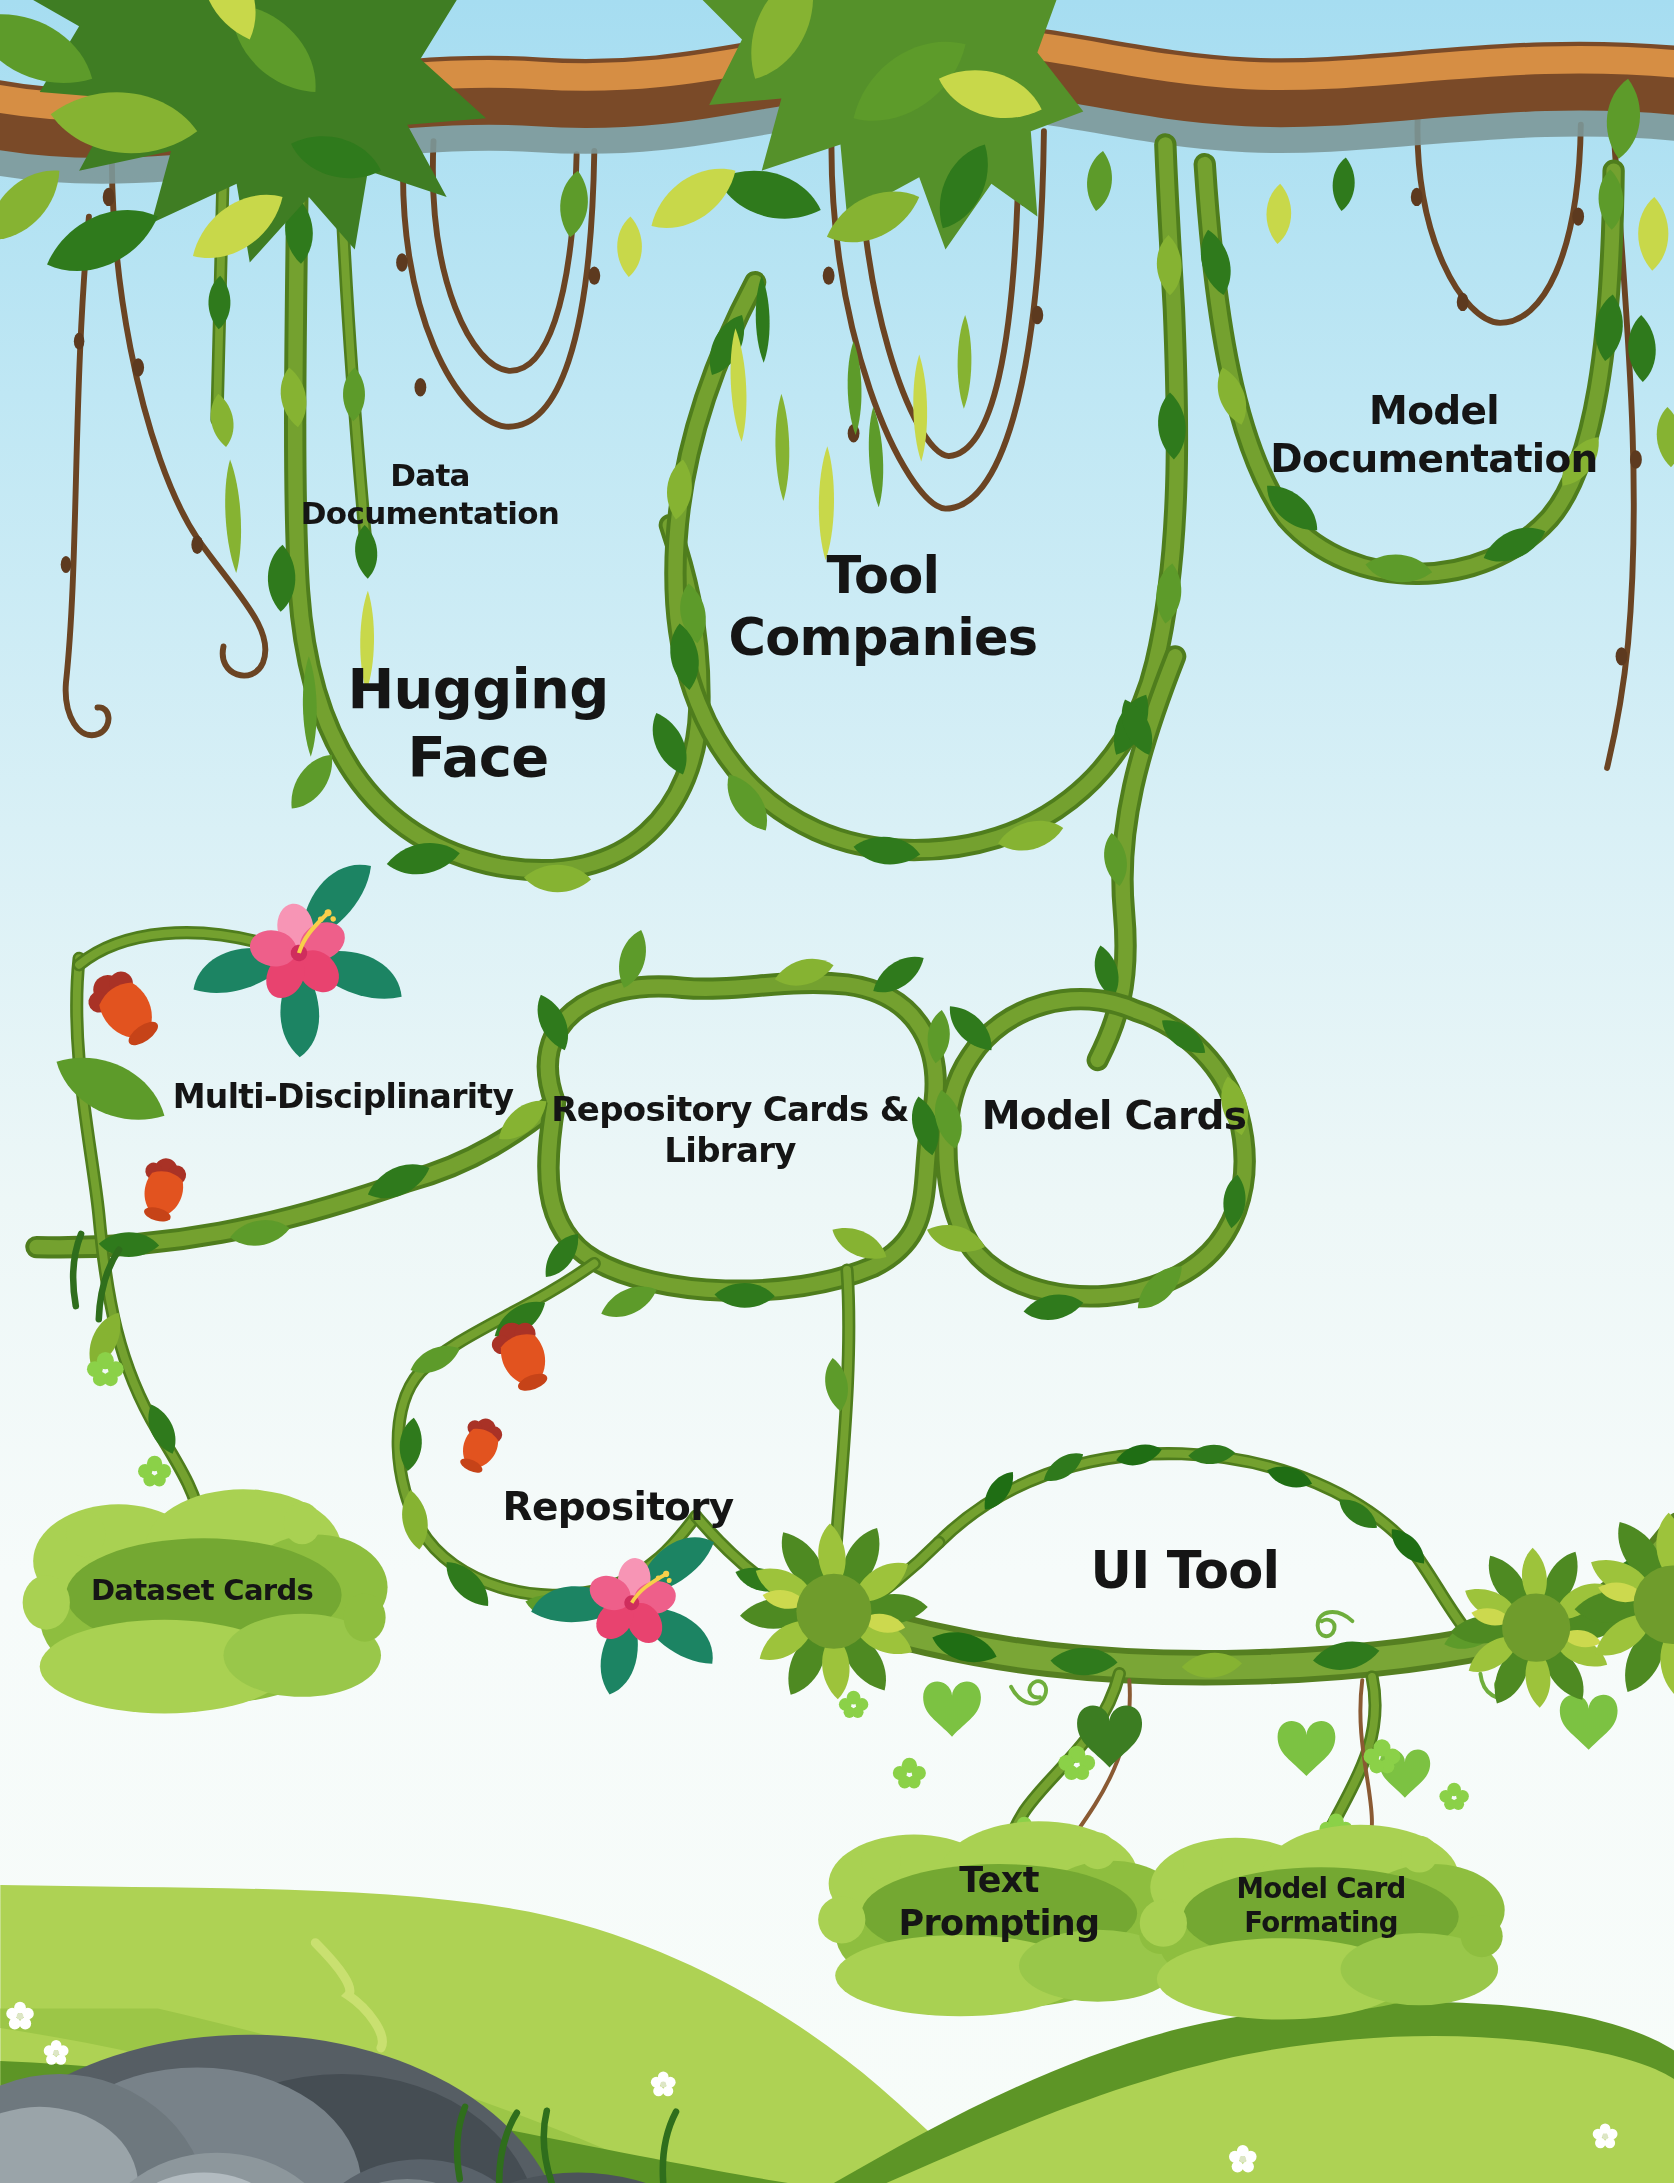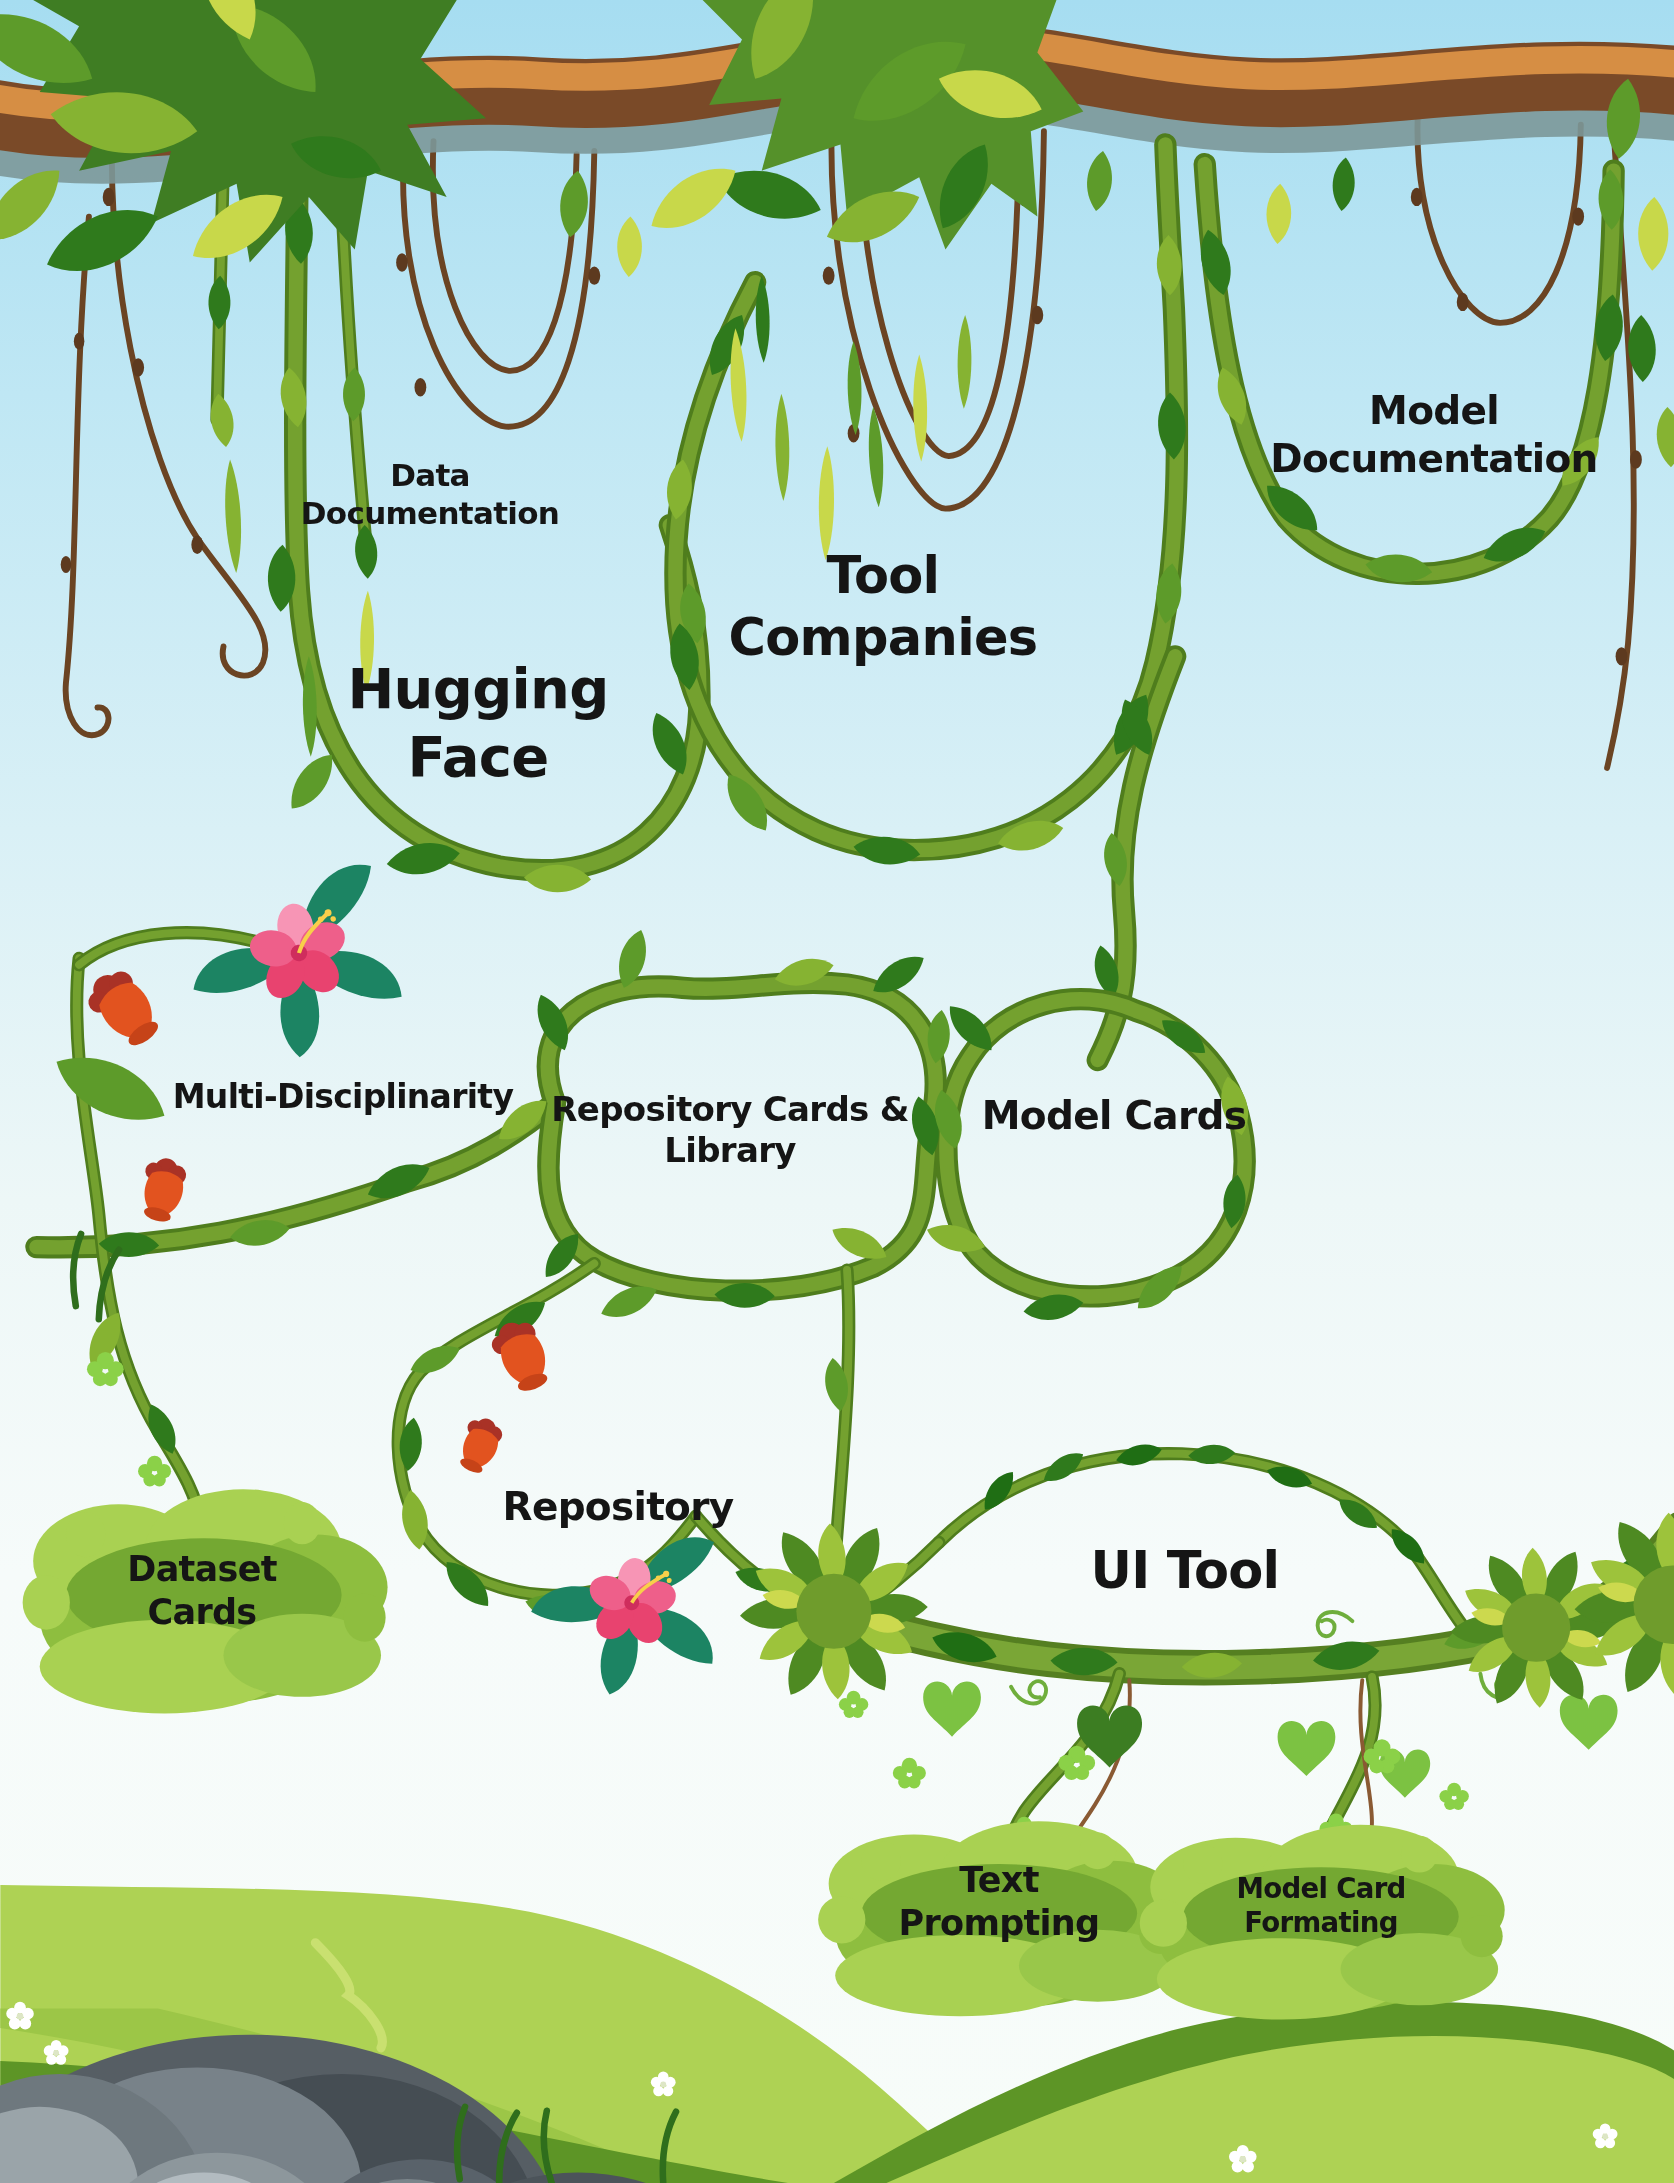--- a/index.html
+++ b/index.html
@@ -29,21 +29,21 @@
        text-align:center;line-height:1.22;letter-spacing:-0.7px;z-index:5;}
   .nw{white-space:nowrap;}
   #l-datadoc   {left:430px; top:495px; font-size:31px; width:341px;}
   #l-techcomp  {left:883px;top:607px; font-size:51px; width:341px;}
   #l-modeldoc  {left:1434px;top:435px; font-size:39px; width:368px;}
   #l-hugface   {left:478px; top:723px;font-size:56px; width:289px;}
   #l-multidisc {left:343px; top:1097px;font-size:33px;}
   #l-repocards {left:730px;top:1130px;font-size:34px; width:368px;}
   #l-modelcards{left:1071px;top:1116px;font-size:39px;margin-left:43px;}
   #l-inclusiv  {left:618px; top:1507px;font-size:39px;}
-  #l-dataset   {left:202px; top:1591px;font-size:35px; width:223px;}
+  #l-dataset   {left:202px; top:1591px;font-size:29px; width:223px;}
   #l-uitool    {left:1185px;top:1571px;font-size:51px;}
   #l-textpr    {left:999px;top:1902px;font-size:35px; width:223px;}
   #l-mcformat  {left:1321px;top:1906px;font-size:27.6px; width:249px;}
 </style>
 </head>
 <body>
 
 <div class="stage">
 
 <svg class="scene" width="1675" height="2183" viewBox="0 0 2551 3326">

